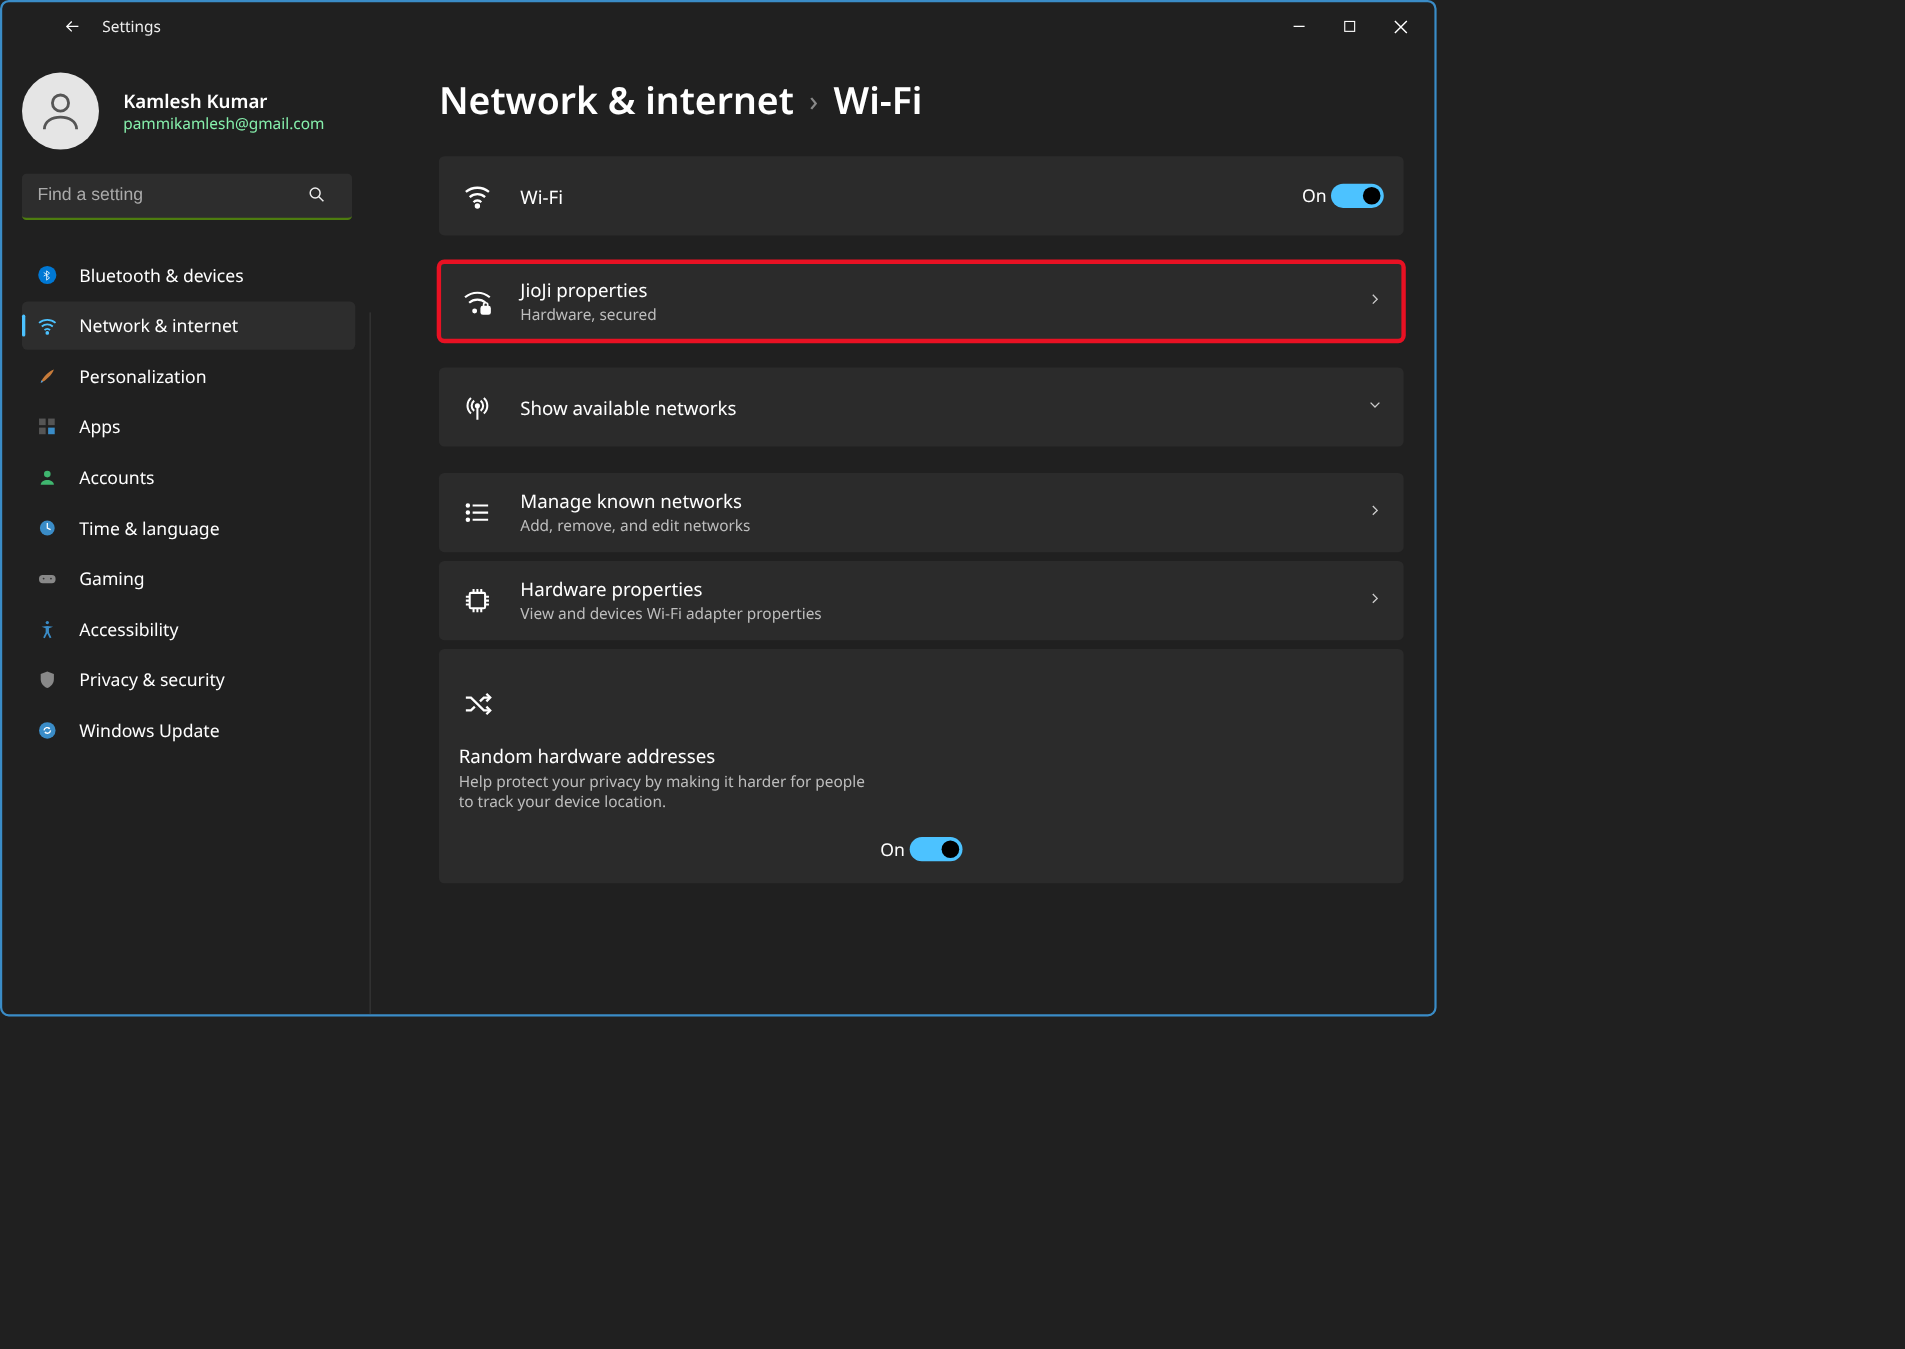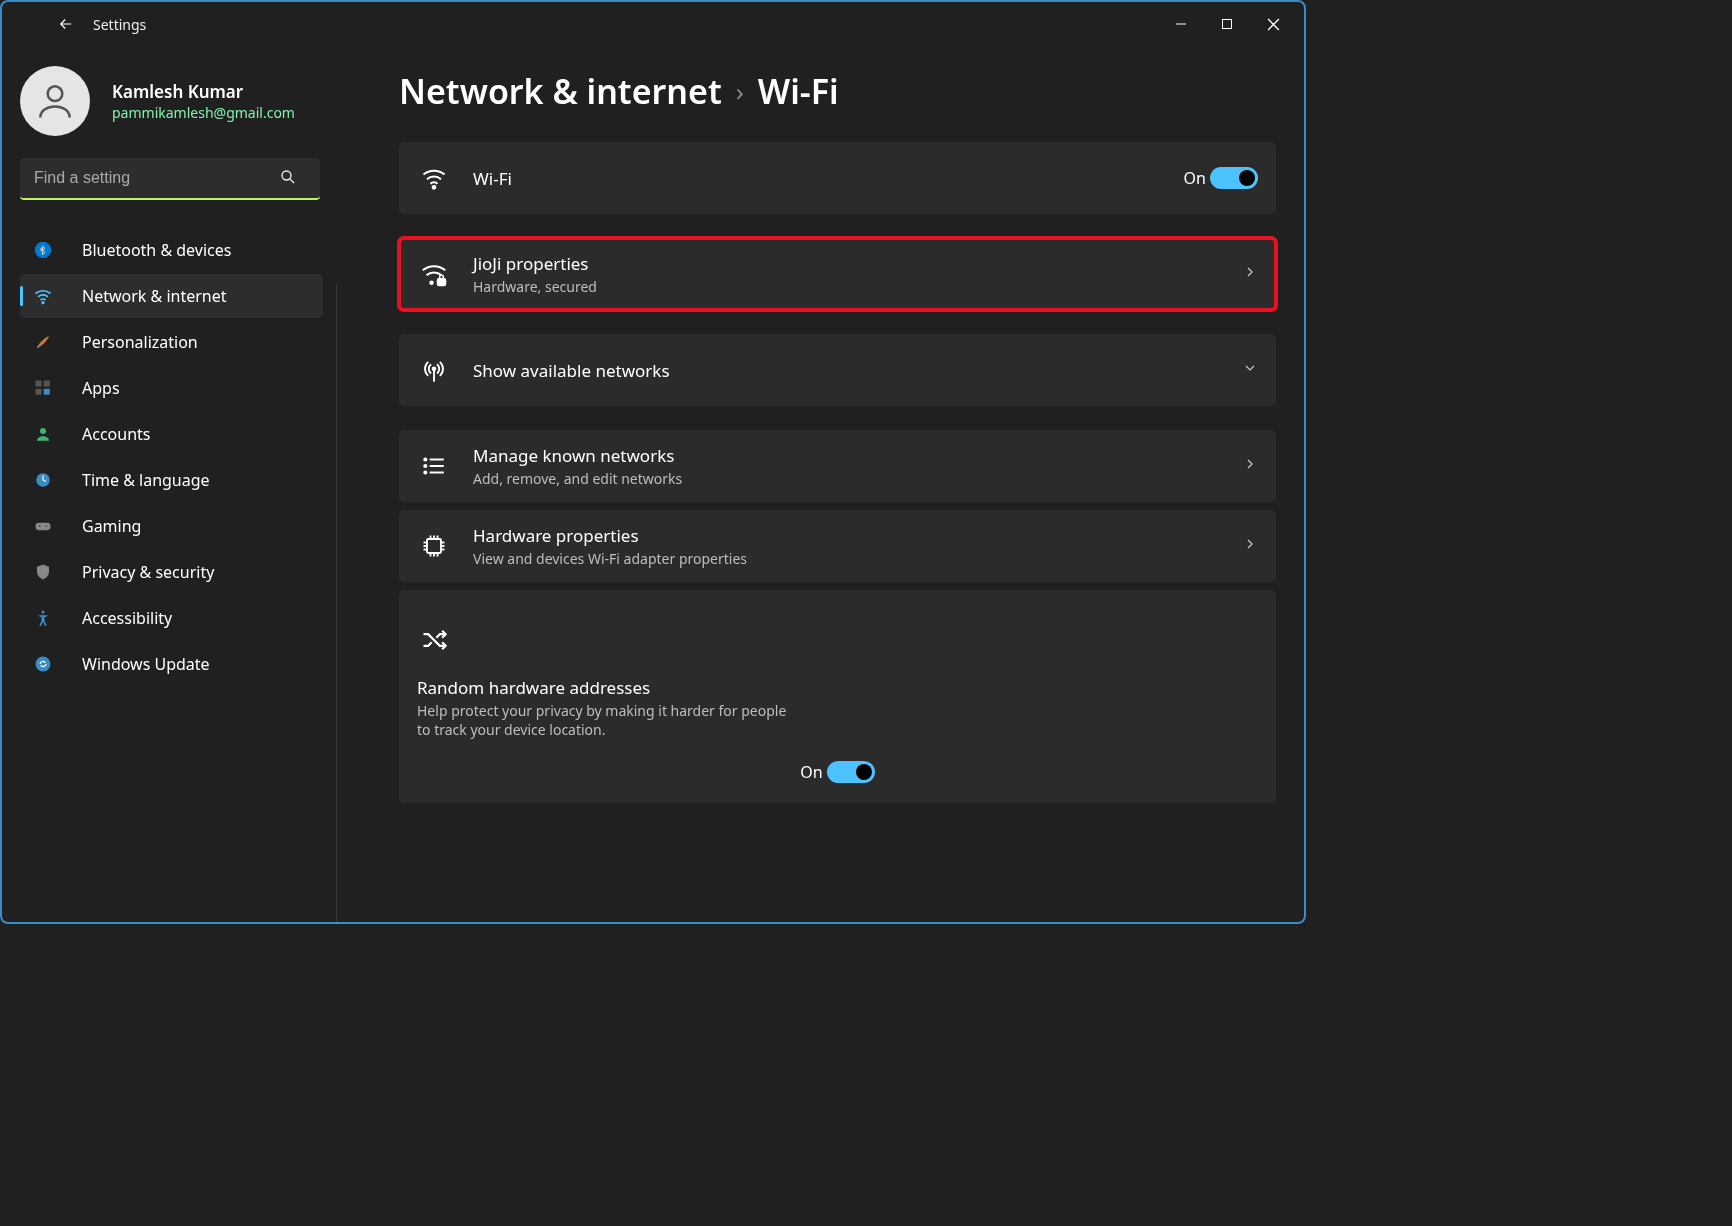--- a/index.html
+++ b/index.html
@@ -56,34 +56,34 @@
   .profile-name { font-size: 17px; font-weight: 600; }
   .profile-email { font-size: 14px; color: #86efac; }
   .search-wrap {
     position: relative;
     margin-bottom: 28px;
   }
   .search {
     width: 300px; height: 42px;
     background: #2d2d2d;
     border: none;
-    border-bottom: 2px solid #bef264;
+    border-bottom: 2px solid #4d7c0f;
     border-radius: 4px;
     color: #fff; font-size: 16px;
     padding: 0 44px 0 14px;
   }
   .search::placeholder { color: #aaa; }
   .search-icon {
     position: absolute; right: 26px; top: 10px;
     color: #eee;
   }
   .nav { display: flex; flex-direction: column; gap: 2px; }
   .nav-item {
     height: 44px;
-    display: flex; align-items: center; gap: 28px;
+    display: flex; align-items: center; gap: 18px;
     padding: 0 12px;
     border-radius: 5px;
     font-size: 16px;
     position: relative;
     cursor: pointer;
   }
   .nav-item.active { background: #2d2d2d; }
   .nav-item.active::before {
     content:""; position:absolute; left:0; top:12px; bottom:12px;
     width:3px; background:#4cc2ff; border-radius:2px;
@@ -252,34 +252,34 @@
             <svg width="20" height="20" viewBox="0 0 24 24" fill="#888">
               <rect x="3" y="8" width="18" height="9" rx="4"></rect>
               <circle cx="8" cy="12" r="1" fill="#333"></circle>
               <circle cx="16" cy="12" r="1" fill="#333"></circle>
             </svg>
           </span>
         <span>Gaming</span>
       </div>
       <div class="nav-item">
         <span class="nav-icon">
-            <svg width="18" height="18" viewBox="0 0 24 24" fill="#888">
-              <path d="M12 2l8 3v6c0 5-3 9-8 11-5-2-8-6-8-11V5z"></path>
-            </svg>
-          </span>
-        <span>Privacy &amp; security</span>
-      </div>
-      <div class="nav-item">
-        <span class="nav-icon">
             <svg width="18" height="18" viewBox="0 0 24 24" fill="#3a8cc7">
               <circle cx="12" cy="4" r="2"></circle>
               <path d="M5 9l7-1 7 1-5 2v5l3 6-2 1-3-6-3 6-2-1 3-6v-5z"></path>
             </svg>
           </span>
         <span>Accessibility</span>
+      </div>
+      <div class="nav-item">
+        <span class="nav-icon">
+            <svg width="18" height="18" viewBox="0 0 24 24" fill="#888">
+              <path d="M12 2l8 3v6c0 5-3 9-8 11-5-2-8-6-8-11V5z"></path>
+            </svg>
+          </span>
+        <span>Privacy &amp; security</span>
       </div>
       <div class="nav-item">
         <span class="nav-icon">
             <svg width="18" height="18" viewBox="0 0 24 24" fill="none">
               <circle cx="12" cy="12" r="10" fill="#3a8cc7"></circle>
               <path d="M8 12a4 4 0 0 1 7-2M16 12a4 4 0 0 1-7 2" stroke="#fff" stroke-width="1.6"></path>
               <path d="M14 8l1 2-2 .5M10 16l-1-2 2-.5" fill="#fff"></path>
             </svg>
           </span>
         <span>Windows Update</span>

